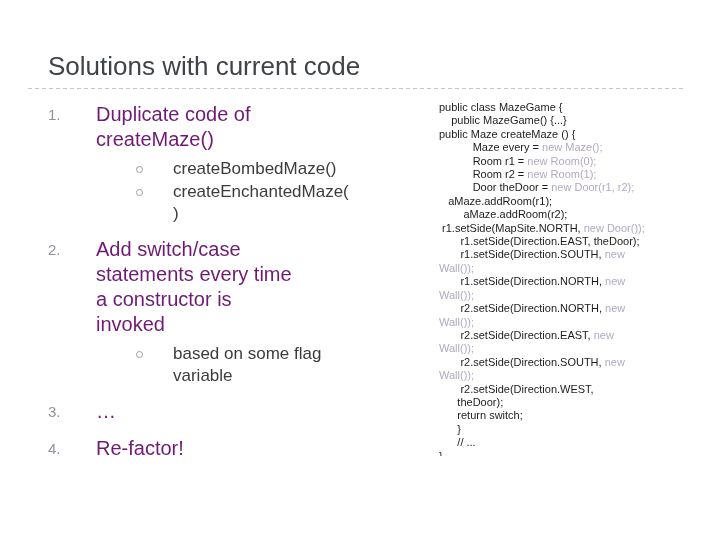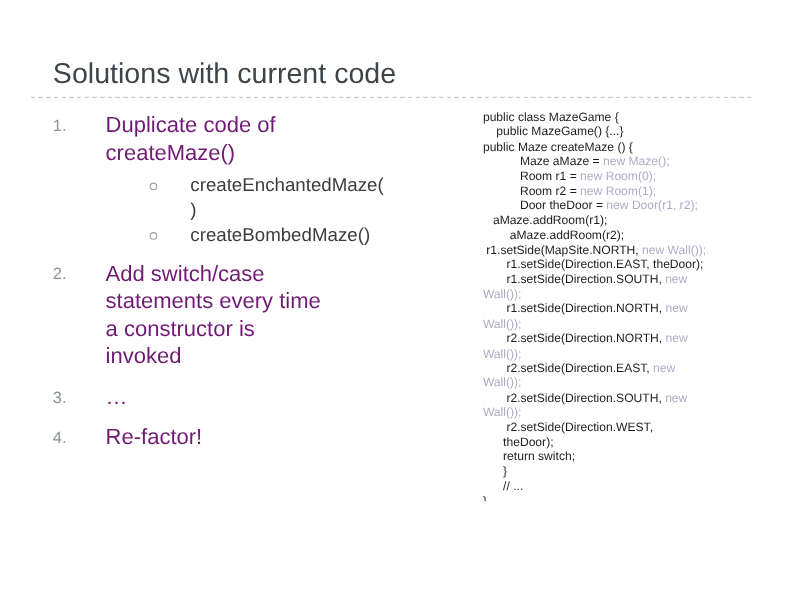--- a/index.html
+++ b/index.html
@@ -62,64 +62,71 @@
 
   <div class="list-col">
       <div class="li">
         <span class="li-num">1.</span>
         <div class="li-body">
           <div class="li-text">Duplicate code of
 createMaze()</div>
           <div class="subs">
             <div class="sub">
               <span class="sub-circ"></span>
-              <span class="sub-text">createEnchantedMaze(
-)</span>
+              <span class="sub-text">createBombedMaze()</span>
             </div>
             <div class="sub">
               <span class="sub-circ"></span>
-              <span class="sub-text">createBombedMaze()</span>
+              <span class="sub-text">createEnchantedMaze(
+)</span>
             </div>
           </div>
         </div>
       </div>
       <div class="li">
         <span class="li-num">2.</span>
         <div class="li-body">
           <div class="li-text">Add switch/case
 statements every time
 a constructor is
 invoked</div>
+          <div class="subs">
+            <div class="sub">
+              <span class="sub-circ"></span>
+              <span class="sub-text">based on some flag
+variable</span>
+            </div>
+          </div>
         </div>
       </div>
       <div class="li">
         <span class="li-num">3.</span>
         <div class="li-body">
           <div class="li-text">…</div>
         </div>
       </div>
       <div class="li">
         <span class="li-num">4.</span>
         <div class="li-body">
           <div class="li-text">Re-factor!</div>
         </div>
       </div>
     </div>
 
   <div class="code-col">
       <div class="code-line"><span class="seg-plain">public class MazeGame {</span></div>
       <div class="code-line">    <span class="seg-plain">public MazeGame() {...}</span></div>
       <div class="code-line"><span class="seg-plain">public Maze createMaze () {</span></div>
-      <div class="code-line">           <span class="seg-plain">Maze aMaze = </span><span class="seg-new">new Maze();</span></div>
+      <div class="code-line">           <span class="seg-plain">Maze every = </span><span class="seg-new">new Maze();</span></div>
       <div class="code-line">           <span class="seg-plain">Room r1 = </span><span class="seg-new">new Room(0);</span></div>
       <div class="code-line">           <span class="seg-plain">Room r2 = </span><span class="seg-new">new Room(1);</span></div>
       <div class="code-line">           <span class="seg-plain">Door theDoor = </span><span class="seg-new">new Door(r1, r2);</span></div>
       <div class="code-line">   <span class="seg-plain">aMaze.addRoom(r1);</span></div>
       <div class="code-line">        <span class="seg-plain">aMaze.addRoom(r2);</span></div>
-      <div class="code-line"> <span class="seg-plain">r1.setSide(MapSite.NORTH, </span><span class="seg-new">new Wall());</span></div>
+      <div class="code-line"> <span class="seg-plain">r1.setSide(MapSite.NORTH, </span><span class="seg-new">new Door());</span></div>
       <div class="code-line">       <span class="seg-plain">r1.setSide(Direction.EAST, theDoor);</span></div>
       <div class="code-line">       <span class="seg-plain">r1.setSide(Direction.SOUTH, </span><span class="seg-new">new</span></div>
       <div class="code-line"><span class="seg-new">Wall());</span></div>
       <div class="code-line">       <span class="seg-plain">r1.setSide(Direction.NORTH, </span><span class="seg-new">new</span></div>
       <div class="code-line"><span class="seg-new">Wall());</span></div>
       <div class="code-line">       <span class="seg-plain">r2.setSide(Direction.NORTH, </span><span class="seg-new">new</span></div>
       <div class="code-line"><span class="seg-new">Wall());</span></div>
       <div class="code-line">       <span class="seg-plain">r2.setSide(Direction.EAST, </span><span class="seg-new">new</span></div>
       <div class="code-line"><span class="seg-new">Wall());</span></div>
       <div class="code-line">       <span class="seg-plain">r2.setSide(Direction.SOUTH, </span><span class="seg-new">new</span></div>

